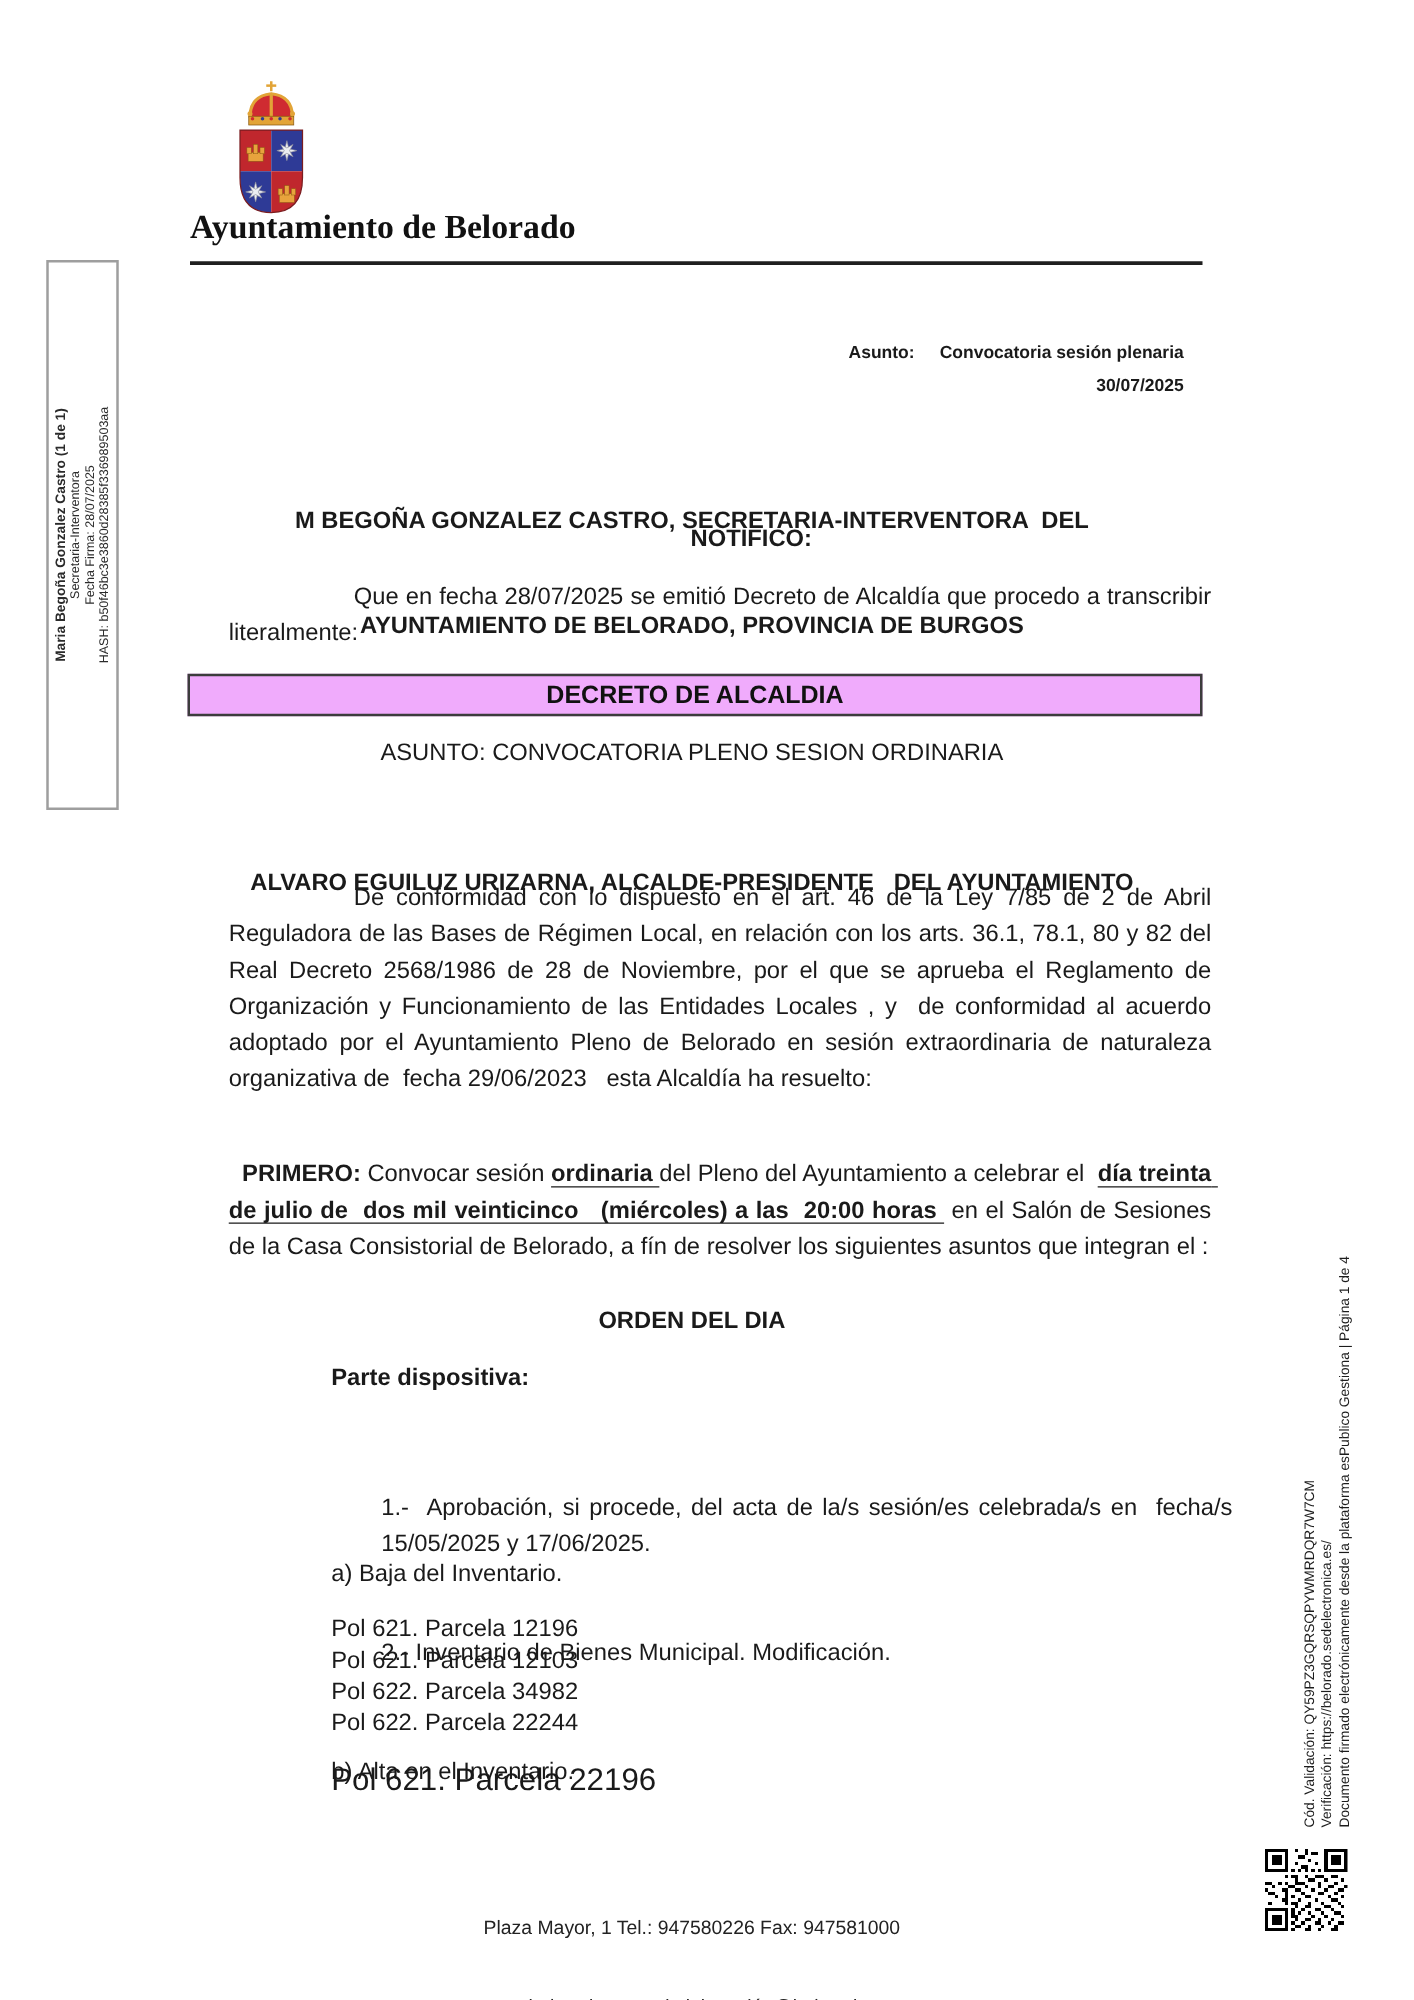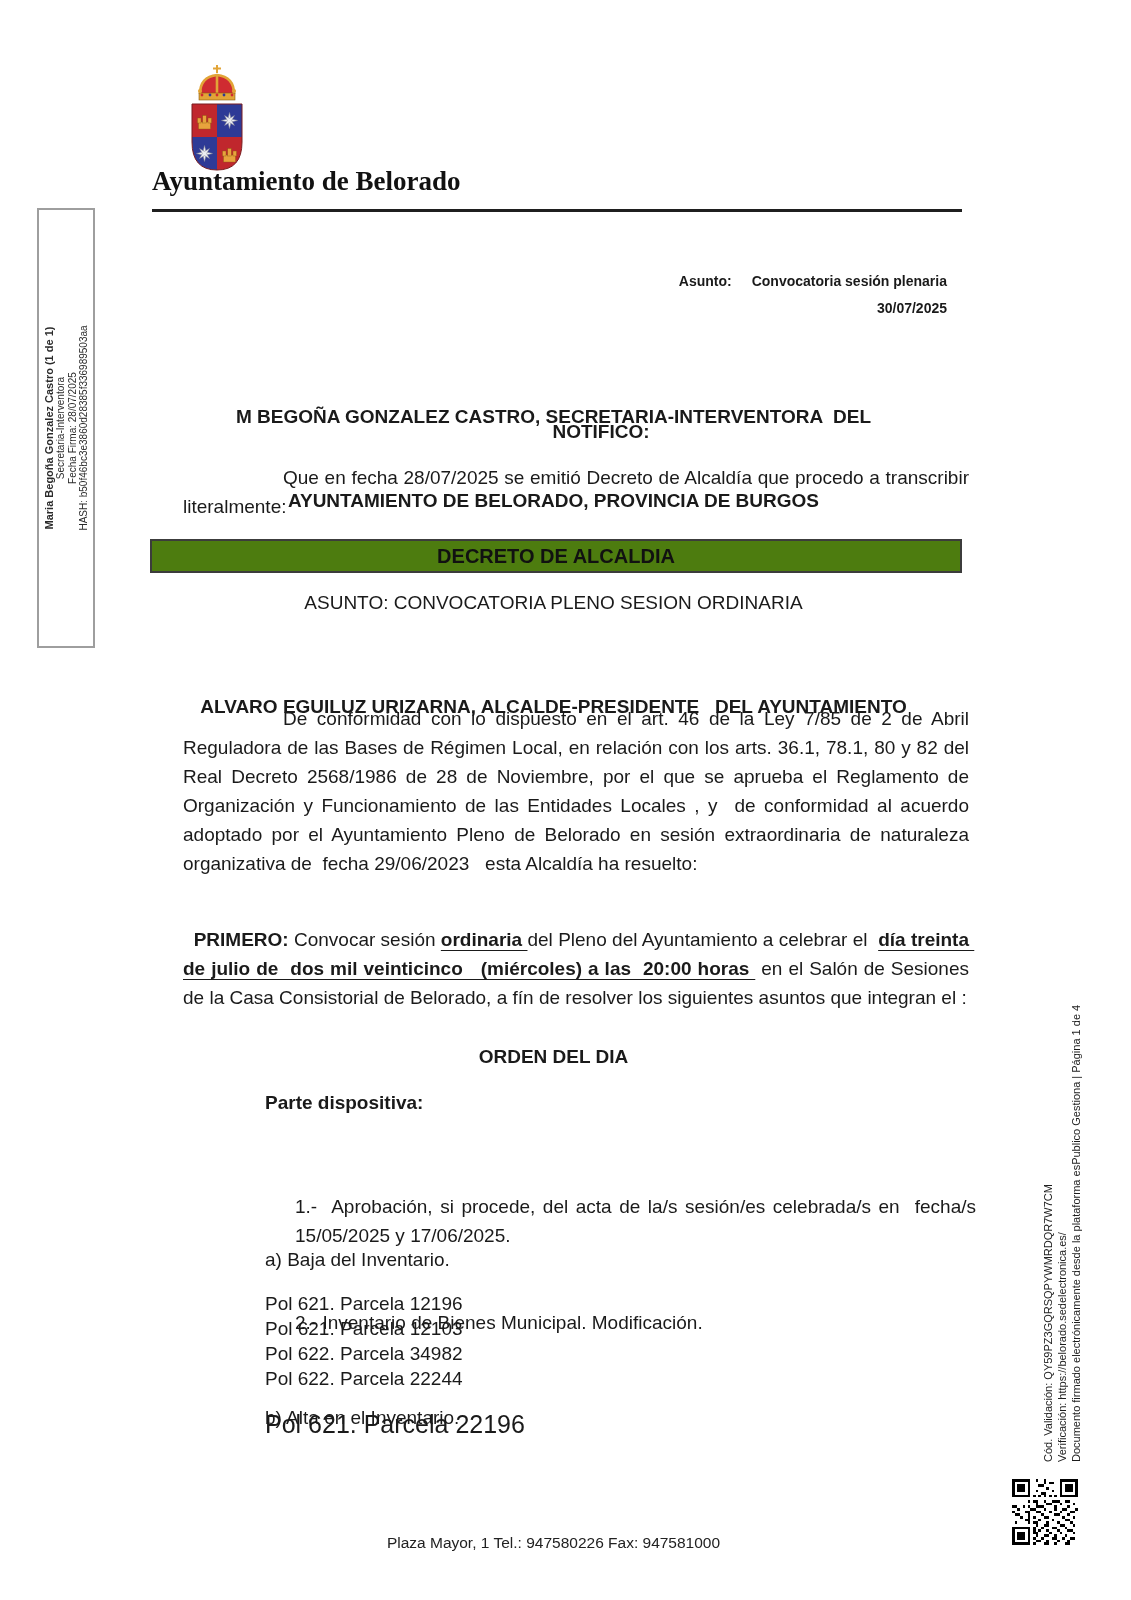--- a/index.html
+++ b/index.html
@@ -19,31 +19,31 @@
   
   #subject{left:160px;top:268px;width:787px;font-weight:bold;font-size:14px;line-height:27px;text-align:right;}
   #subject .gap{display:inline-block;width:20px;}
 
   
   #sec-heading{left:160px;top:347px;width:787px;font-weight:bold;font-size:19px;line-height:28px;text-align:center;white-space:pre;}
   #notifico{left:160px;top:421px;width:787px;font-weight:bold;font-size:19px;text-align:center;text-indent:95px;}
   #para-intro{left:160px;top:463px;width:786px;}
 
   
-  #decree-box{left:150px;top:539px;width:808px;height:30px;background:#4d7c0f;border:2px solid #3c3c3c;display:flex;align-items:center;justify-content:center;font-weight:bold;font-size:20px;color:#111;}
+  #decree-box{left:150px;top:539px;width:808px;height:30px;background:#f0abfc;border:2px solid #3c3c3c;display:flex;align-items:center;justify-content:center;font-weight:bold;font-size:20px;color:#111;}
   #decree-subject{left:160px;top:592px;width:787px;font-weight:normal;font-size:19px;text-align:center;}
   #mayor-heading{left:160px;top:637px;width:787px;font-weight:bold;font-size:19px;line-height:28px;text-align:center;white-space:pre;}
   #para-legal{left:160px;top:704px;width:786px;}
   #para-primero{left:160px;top:896px;width:786px;}
   .ul{ text-decoration:underline; text-underline-offset:4px;}
 
   
   #orden{left:160px;top:1046px;width:787px;font-weight:bold;font-size:19px;text-align:center;}
   #parte{left:265px;top:1092px;font-weight:bold;font-size:19px;}
-  #agenda-items{left:272px;top:1134px;width:681px;}
+  #agenda-items{left:282px;top:1134px;width:681px;}
   #baja-head{left:265px;top:1249px;font-size:19px;}
   #baja-list{left:265px;top:1291px;font-size:19px;line-height:25px;}
   #alta-head{left:265px;top:1407px;font-size:19px;}
   #alta-list{left:265px;top:1372px;font-size:25px;line-height:25px;margin-top:40px;}
 
   
   #footer{left:160px;top:1490px;width:787px;text-align:center;font-size:15.5px;line-height:21px;color:#222;white-space:pre;}
 
   
   #left-stamp{left:37px;top:208px;width:58px;height:440px;border:2px solid #9e9e9e;box-sizing:border-box;}

